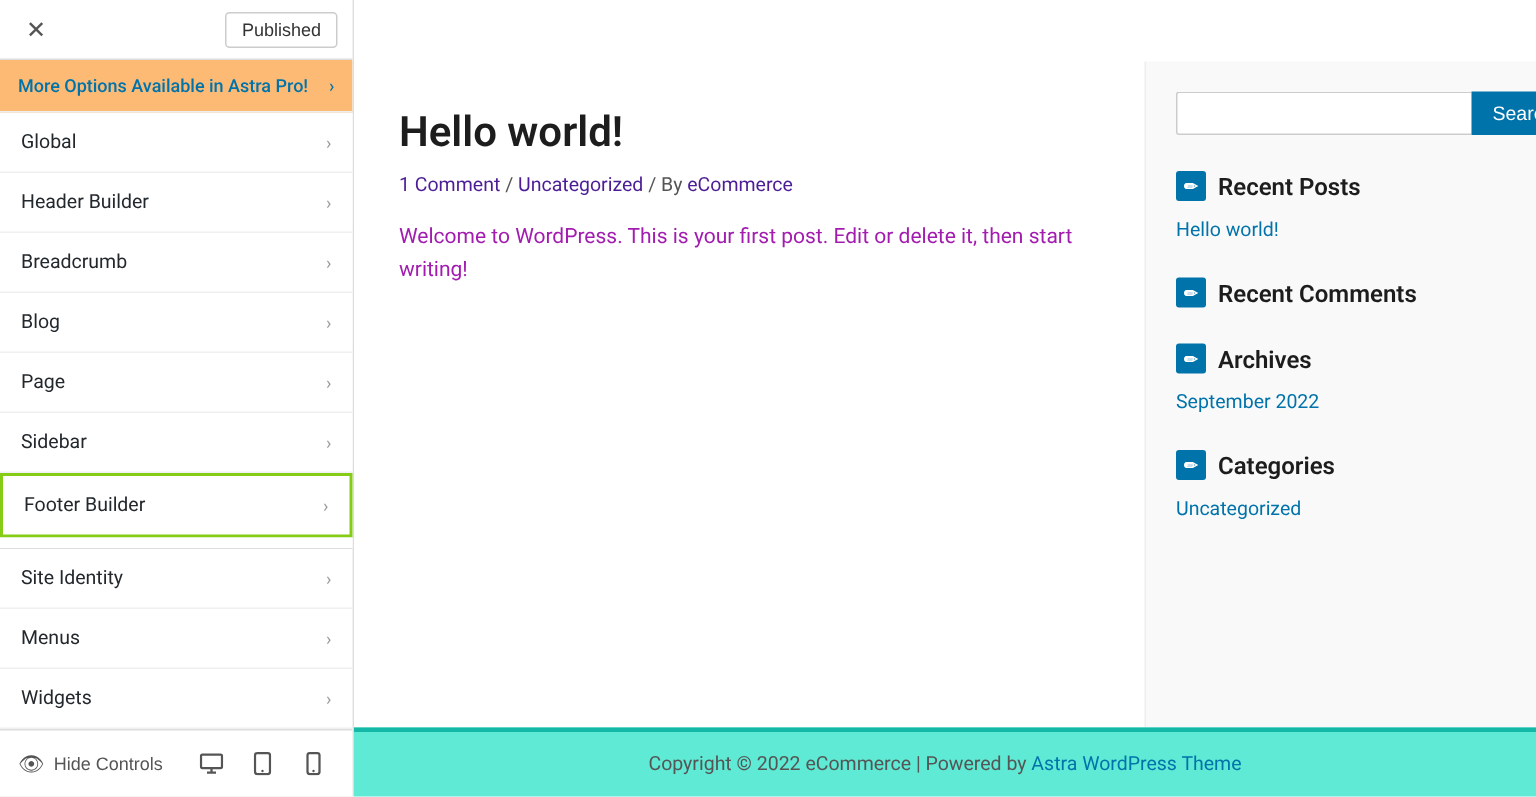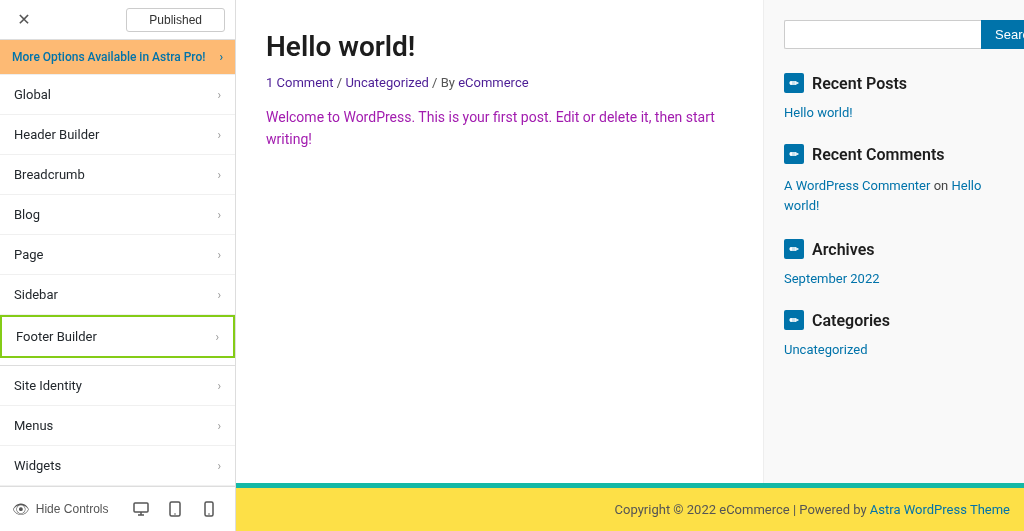--- a/index.html
+++ b/index.html
@@ -37,21 +37,21 @@
       color: #555;
       font-size: 16px;
       border: none;
       background: none;
     }
 
     .published-btn {
       background: #fff;
       border: 1px solid #ccc;
       border-radius: 3px;
-      padding: 4px 22px;
+      padding: 4px 10px;
       font-size: 12px;
       cursor: pointer;
       color: #333;
     }
 
     .astra-promo {
       display: flex;
       align-items: center;
       justify-content: space-between;
       padding: 10px 12px;
@@ -150,20 +150,21 @@
       margin: 0;
       overflow-y: auto;
       display: flex;
       flex-direction: column;
     }
 
     .content-wrapper {
       display: flex;
       flex: 1;
       max-width: 100%;
+      margin-top: 41px;
     }
 
     .post-content {
       flex: 1;
       padding: 30px 30px 30px 30px;
       border-right: 1px solid #eee;
     }
 
     .post-title {
       font-size: 28px;
@@ -255,24 +256,24 @@
     }
 
     .widget-text {
       font-size: 13px;
       color: #444;
       line-height: 1.5;
     }
 
     
     .site-footer {
-      background: #fde047;
-      border-top: 5px solid #14b8a6;
+      background: #5eead4;
+      border-top: 3px solid #14b8a6;
       padding: 14px;
-      text-align: right;
+      text-align: center;
       font-size: 13px;
       color: #555;
     }
 
     .site-footer a { color: #0073aa; text-decoration: none; }
   </style>
 </head>
 <body>
 
 <div id="sidebar">
@@ -390,25 +391,20 @@
             <span>Recent Posts</span>
           </div>
           <a class="widget-link">Hello world!</a>
         </div>
 
         <div class="widget-section">
           <div class="widget-title">
             <span class="widget-icon">✏</span>
             <span>Recent Comments</span>
           </div>
-          <div class="widget-text">
-            <a class="widget-link" style="display:inline;">A WordPress Commenter</a>
-            <span>on</span>
-            <a class="widget-link" style="display:inline;">Hello world!</a>
-          </div>
         </div>
 
         <div class="widget-section">
           <div class="widget-title">
             <span class="widget-icon">✏</span>
             <span>Archives</span>
           </div>
           <a class="widget-link">September 2022</a>
         </div>
 

